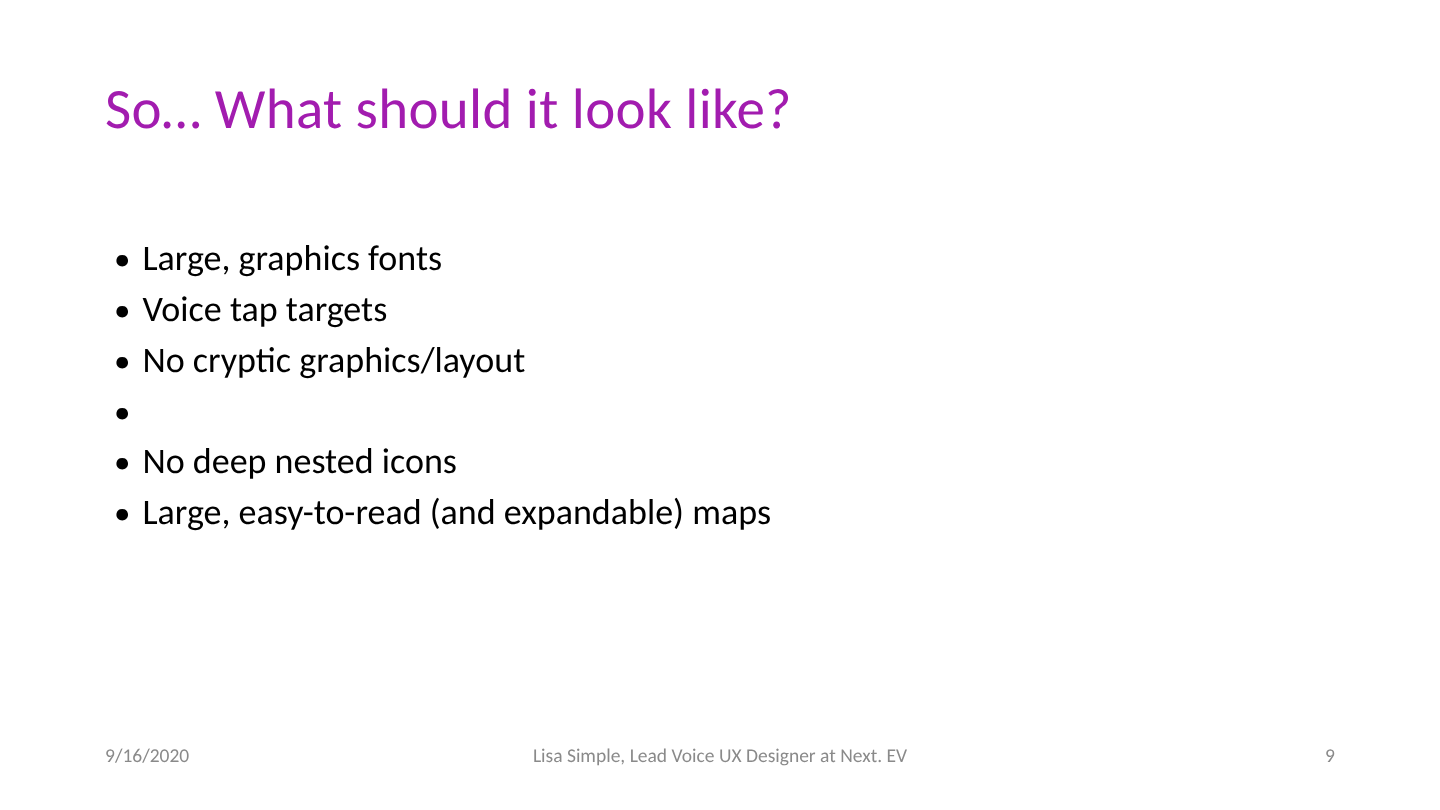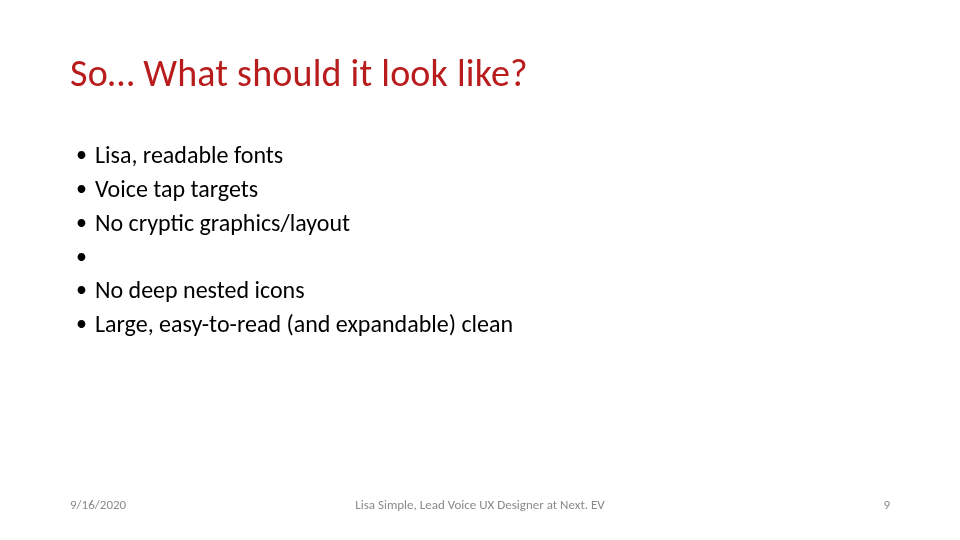--- a/index.html
+++ b/index.html
@@ -14,23 +14,23 @@
     }
     .slide {
       width: 100%;
       height: 100%;
       padding: 50px 70px 30px 70px;
       position: relative;
     }
     .title {
       font-size: 38px;
       font-weight: 400;
-      color: #b91c1c;
+      color: #a21caf;
       letter-spacing: 0.2px;
-      margin-bottom: 42px;
+      margin-bottom: 60px;
     }
     .bullets {
       font-size: 24px;
       line-height: 1.42;
       color: #000;
       padding-left: 6px;
     }
     .bullet-item {
       display: flex;
       align-items: flex-start;
@@ -60,40 +60,40 @@
   </style>
 </head>
 <body>
 
 <div class="slide">
   <h1 class="title">So… What should it look like?</h1>
 
   <div class="bullets">
     <div class="bullet-item">
       <span class="bullet-dot">•</span>
-      <span>Lisa, readable fonts</span>
+      <span>Large, graphics fonts</span>
     </div>
     <div class="bullet-item">
       <span class="bullet-dot">•</span>
       <span>Voice tap targets</span>
     </div>
     <div class="bullet-item">
       <span class="bullet-dot">•</span>
       <span>No cryptic graphics/layout</span>
     </div>
     <div class="bullet-item">
       <span class="bullet-dot">•</span>
     </div>
     <div class="bullet-item">
       <span class="bullet-dot">•</span>
       <span>No deep nested icons</span>
     </div>
     <div class="bullet-item">
       <span class="bullet-dot">•</span>
-      <span>Large, easy-to-read (and expandable) clean</span>
+      <span>Large, easy-to-read (and expandable) maps</span>
     </div>
   </div>
 
   <div class="footer">
     <span>9/16/2020</span>
     <span class="footer-center">Lisa Simple, Lead Voice UX Designer at Next. EV</span>
     <span>9</span>
   </div>
 </div>
 

